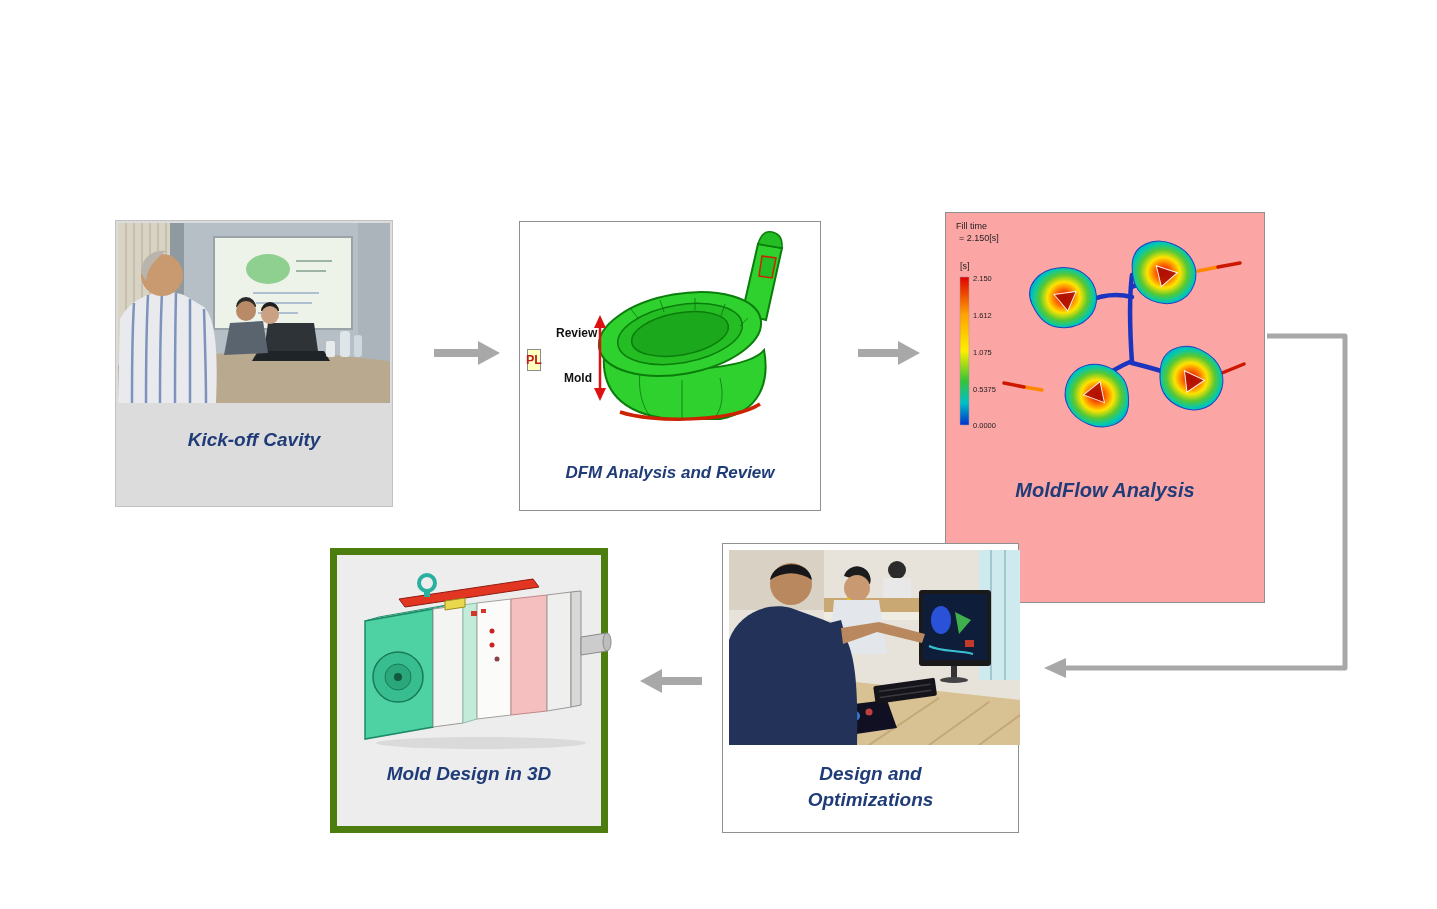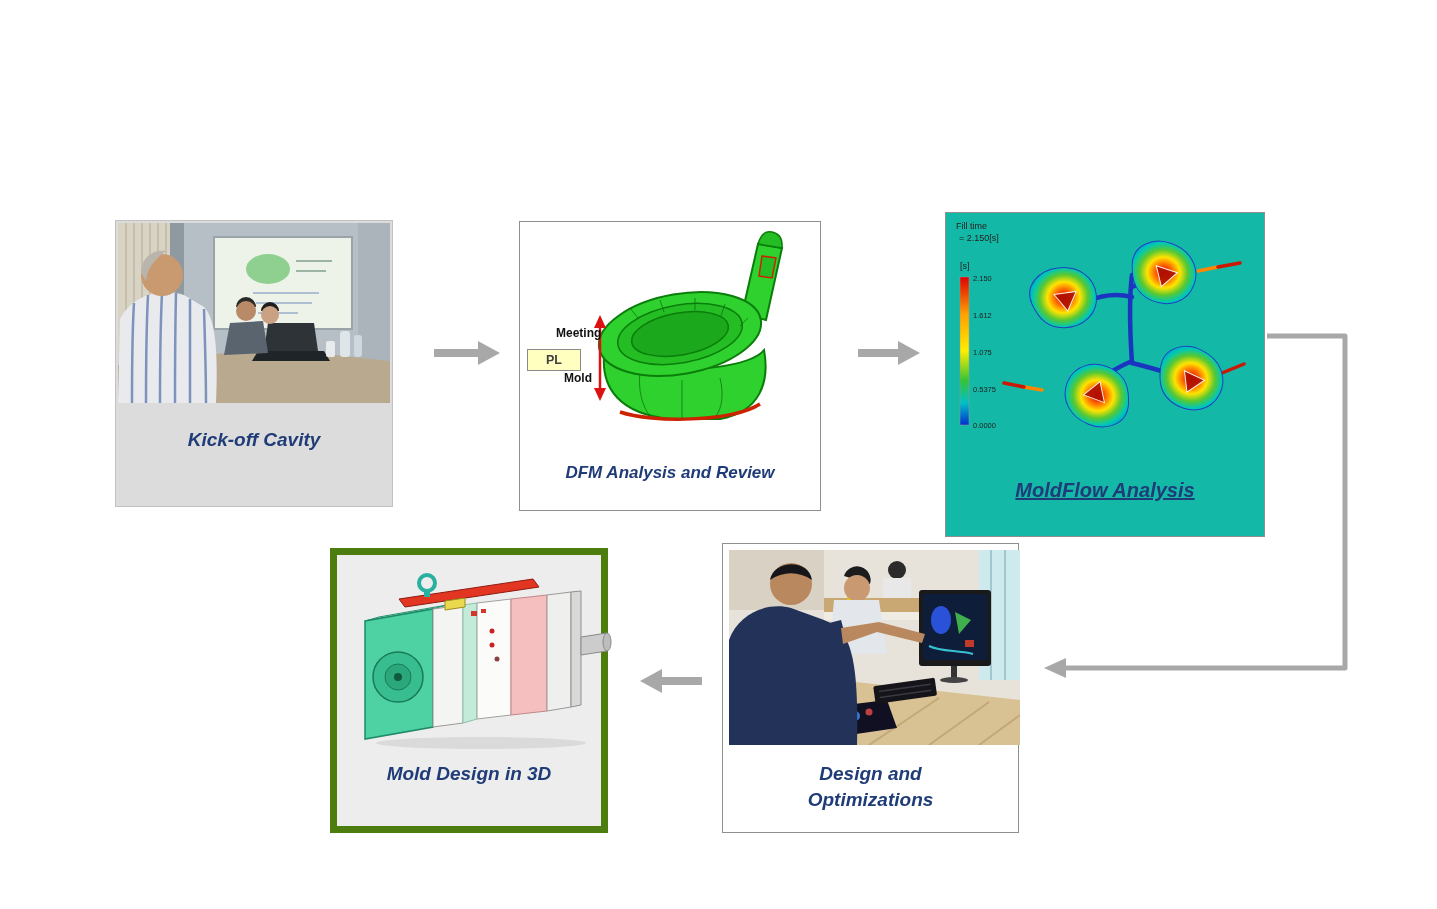--- a/index.html
+++ b/index.html
@@ -23,38 +23,38 @@
     font-style:italic; font-weight:bold; text-align:center;
     color:var(--caption,#1f3c78);
   }
 
   .panel-kickoff { left:115px; top:220px; width:278px; height:287px; background:#dcdcdc; border:1px solid #c2c2c2; padding:2px; }
   .panel-kickoff .caption { margin-top:26px; font-size:19px; }
 
   .panel-dfm { left:519px; top:221px; width:302px; height:290px; background:#ffffff; border:1px solid #8f8f8f; position:absolute; }
   .panel-dfm .caption { margin-top:26px; font-size:17px; }
 
-  .panel-moldflow { left:945px; top:212px; width:320px; height:325px; background:#14b8a6; border:1px solid #8f8f8f; }
-  .panel-moldflow .caption { margin-top:8px; font-size:20px;text-decoration:underline; }
+  .panel-moldflow { left:945px; top:212px; width:320px; height:391px; background:#fca5a5; border:1px solid #8f8f8f; }
+  .panel-moldflow .caption { margin-top:8px; font-size:20px; }
 
   .panel-design { left:722px; top:543px; width:297px; height:290px; background:#ffffff; border:1px solid #8f8f8f; padding:6px; }
   .panel-design .caption { margin-top:16px; font-size:19px; line-height:1.35; }
 
   .panel-mold3d { left:330px; top:548px; width:278px; height:285px; background:#ededed; border:7px solid #4d7c0f; padding:4px; }
   .panel-mold3d .caption { margin-top:12px; font-size:19px; }
 
   .photo svg, .drawing svg { display:block; }
 
   .dfm-anno { position:absolute; font-weight:bold; font-size:12px; color:#111; }
   .anno-cavity { left:36px; top:104px; }
   .anno-core  { left:44px; top:149px; }
   .pl-box {
-    position:absolute; left:7px; top:127px; width:54px; height:22px;
+    position:absolute; left:7px; top:127px; width:14px; height:22px;
     background:#ffffc0; border:1px solid #8a8a8a;
-    font-weight:bold; font-size:12.5px; color:#404040;
+    font-weight:bold; font-size:12.5px; color:#b91c1c;
     display:flex; align-items:center; justify-content:center;
   }
 </style>
 </head>
 <body>
 
 <div class="slide">
 
 
   <svg class="arrows" width="1437" height="909">
@@ -138,21 +138,21 @@
           <ellipse cx="160" cy="112" rx="63" ry="29" fill="#24bd24" stroke="#0b7d0b" stroke-width="1.5"></ellipse>
           <ellipse cx="160" cy="112" rx="49" ry="21" fill="#1ca81c" stroke="#0b7d0b" stroke-width="1.5"></ellipse>
         </g>
         <path d="M110,86 l8,10 M140,78 l4,12 M175,76 l0,12 M205,82 l-4,12 M228,96 l-8,8" stroke="#0a6a0a" stroke-width="1" opacity="0.7" fill="none"></path>
         <g>
           <line x1="80" y1="104" x2="80" y2="168" stroke="#dd1111" stroke-width="2.5"></line>
           <polygon points="74,106 80,93 86,106" fill="#dd1111"></polygon>
           <polygon points="74,166 80,179 86,166" fill="#dd1111"></polygon>
         </g>
       </svg>
-      <span class="dfm-anno anno-cavity">Meeting</span>
+      <span class="dfm-anno anno-cavity">Review</span>
       <span class="pl-box">PL</span>
       <span class="dfm-anno anno-core">Mold</span>
     </div>
     <div class="caption">DFM Analysis and Review</div>
   </section>
 
   <section class="panel panel-moldflow">
     <div class="drawing">
       <svg viewBox="0 0 318 258" width="318" height="258">
         <defs>

